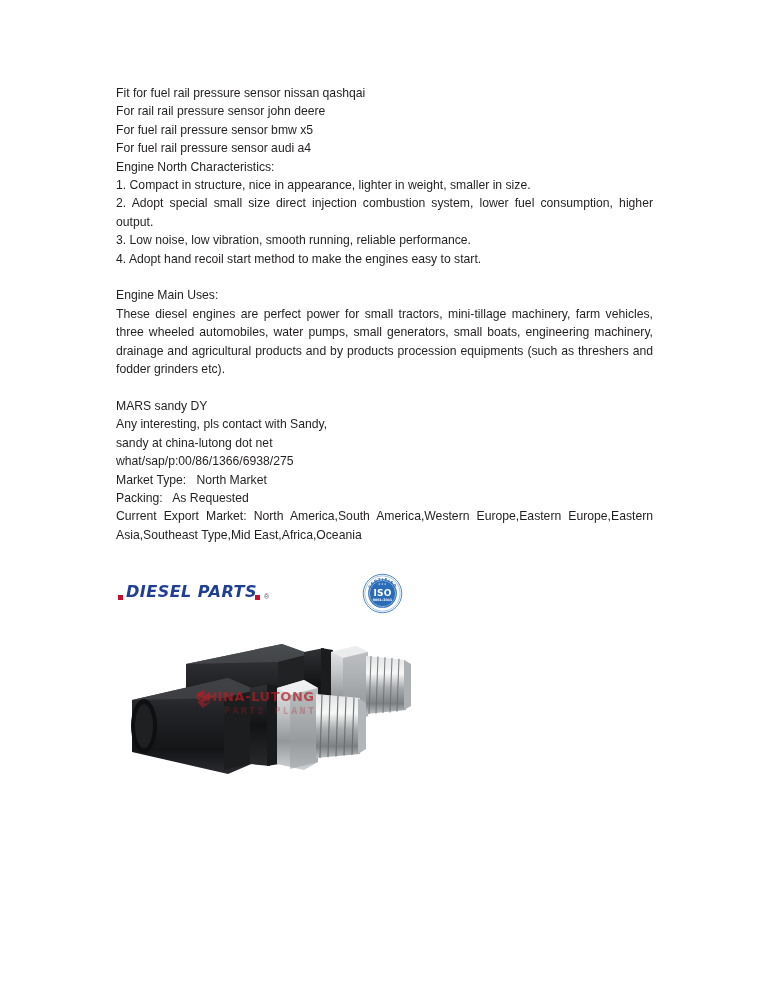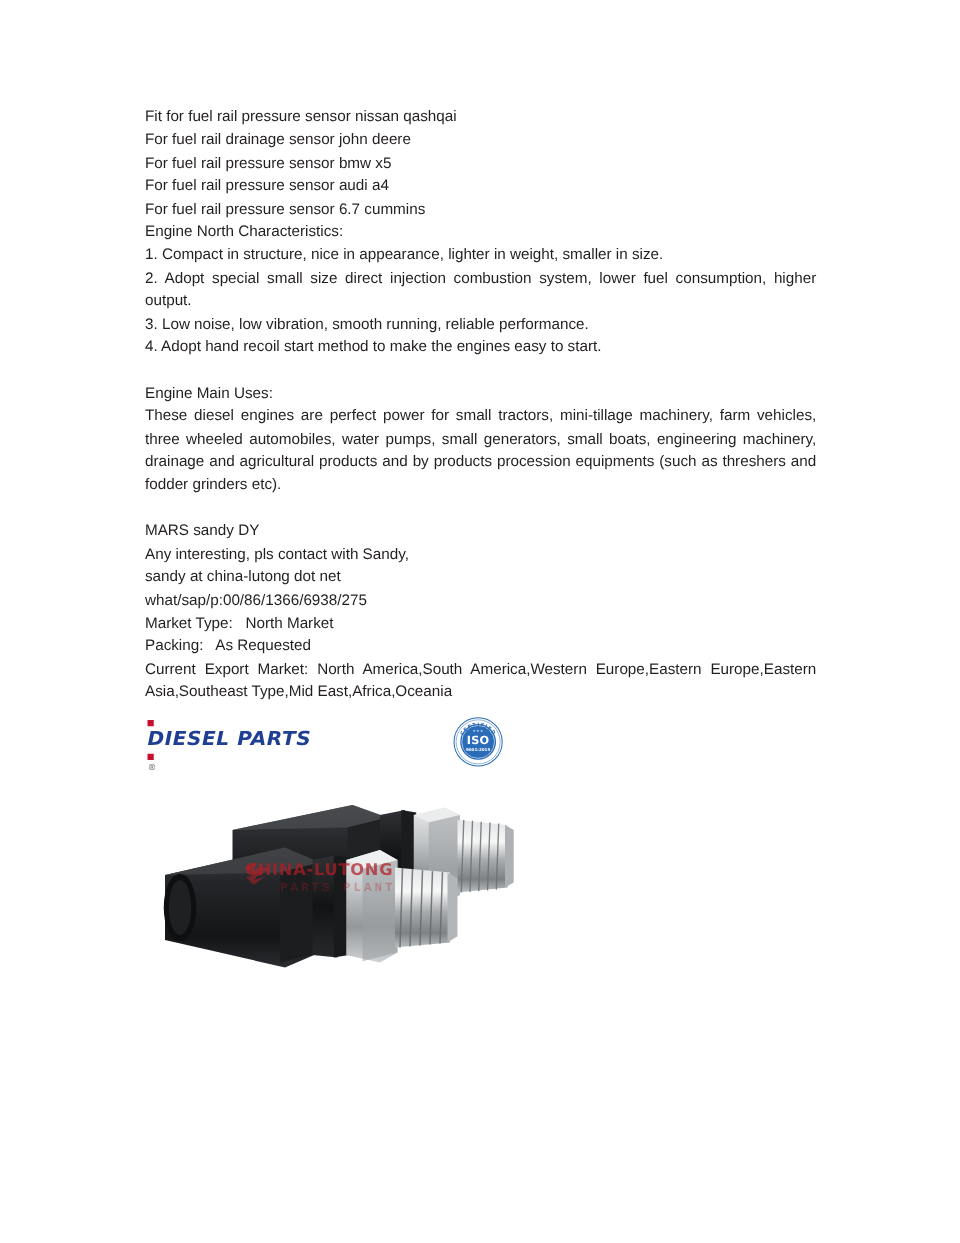--- a/index.html
+++ b/index.html
@@ -60,23 +60,22 @@
     width: 537px;
     height: 50px;
   }
 
   .diesel-logo {
     position: absolute;
     left: 2px;
     top: 6px;
     height: 24px;
     display: flex;
-    align-items: flex-start;
+    align-items: flex-end;
     gap: 3px;
-    flex-direction: column;
   }
   .sq-bullet {
     width: 5px;
     height: 5px;
     background: #c8102e;
     display: inline-block;
     flex: 0 0 auto;
   }
   .diesel-word {
     font-family: "DejaVu Sans", sans-serif;
@@ -154,24 +153,23 @@
   }
 </style>
 </head>
 <body>
 
 <div class="page">
 
   <div class="content">
 
     <div class="line">Fit for fuel rail pressure sensor nissan qashqai</div>
-    <div class="line">For fuel rail drainage sensor john deere</div>
+    <div class="line">For rail rail pressure sensor john deere</div>
     <div class="line">For fuel rail pressure sensor bmw x5</div>
     <div class="line">For fuel rail pressure sensor audi a4</div>
-    <div class="line">For fuel rail pressure sensor 6.7 cummins</div>
 
     <div class="line">Engine North Characteristics:</div>
 
     <div class="line">1. Compact in structure, nice in appearance, lighter in weight, smaller in size.</div>
     <p class="para-justify">2. Adopt special small size direct injection combustion system, lower fuel consumption, higher output.</p>
     <div class="line">3. Low noise, low vibration, smooth running, reliable performance.</div>
     <div class="line">4. Adopt hand recoil start method to make the engines easy to start.</div>
 
     <div class="spacer"></div>
 

